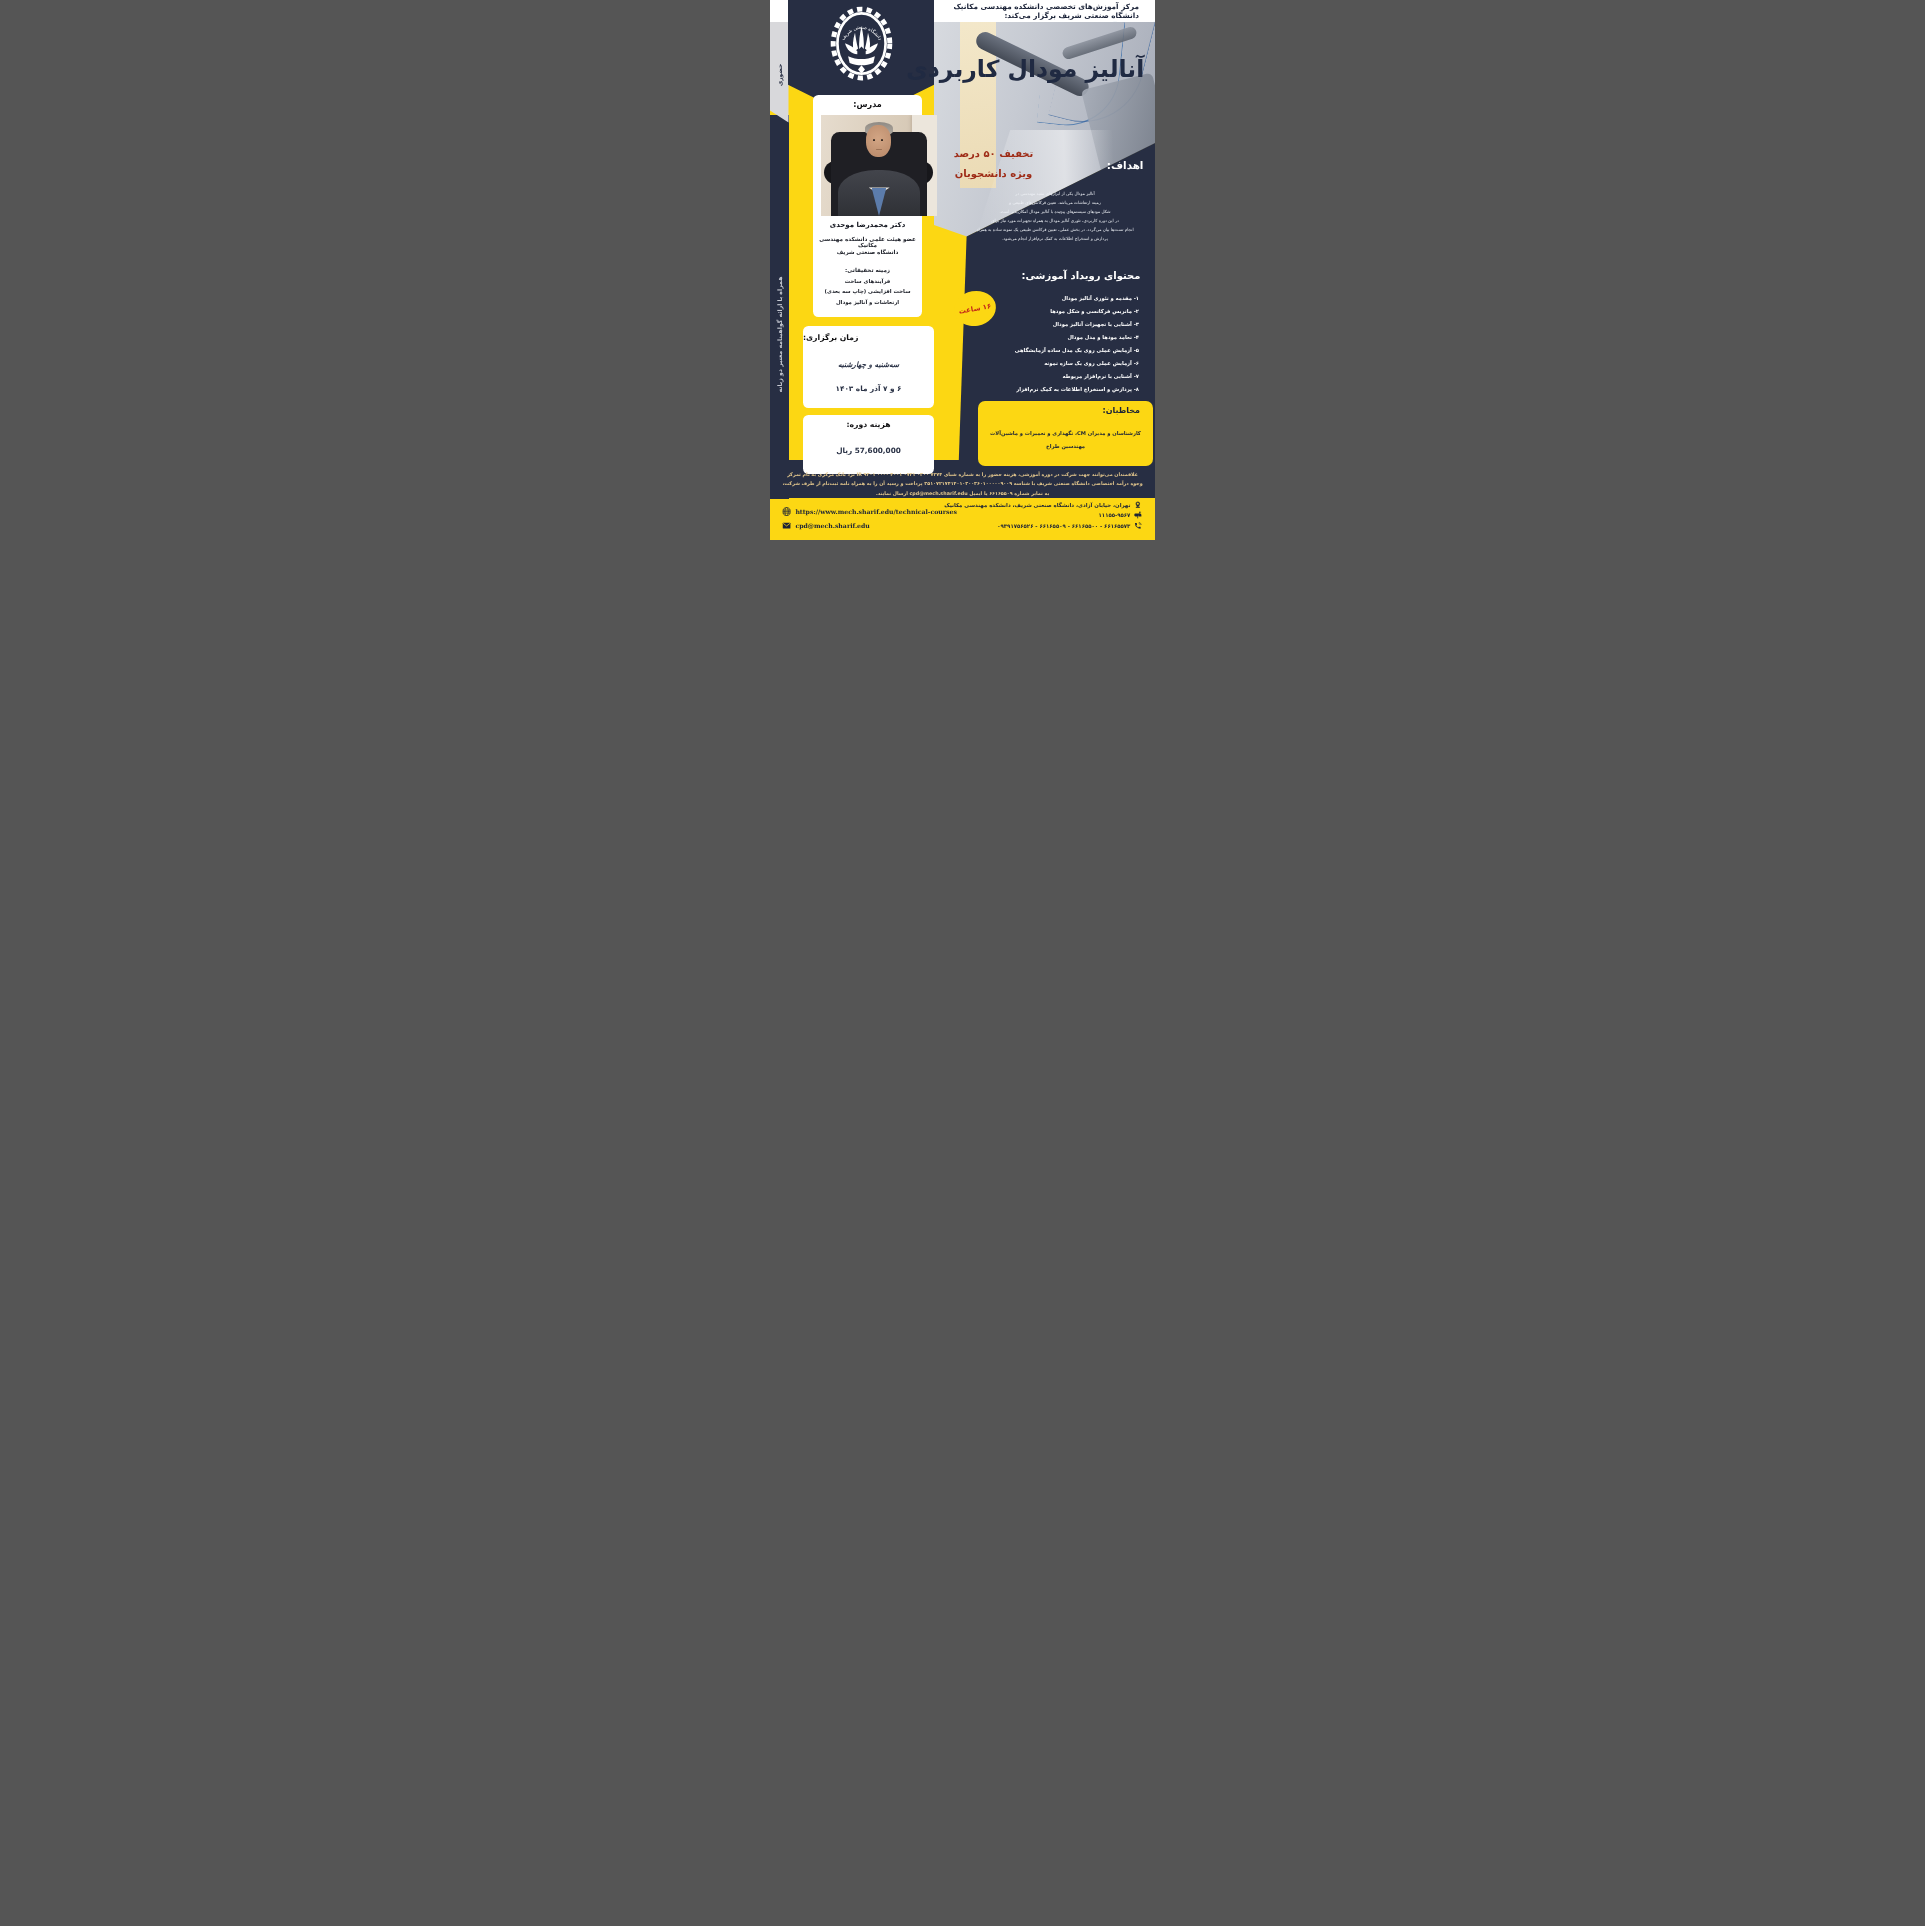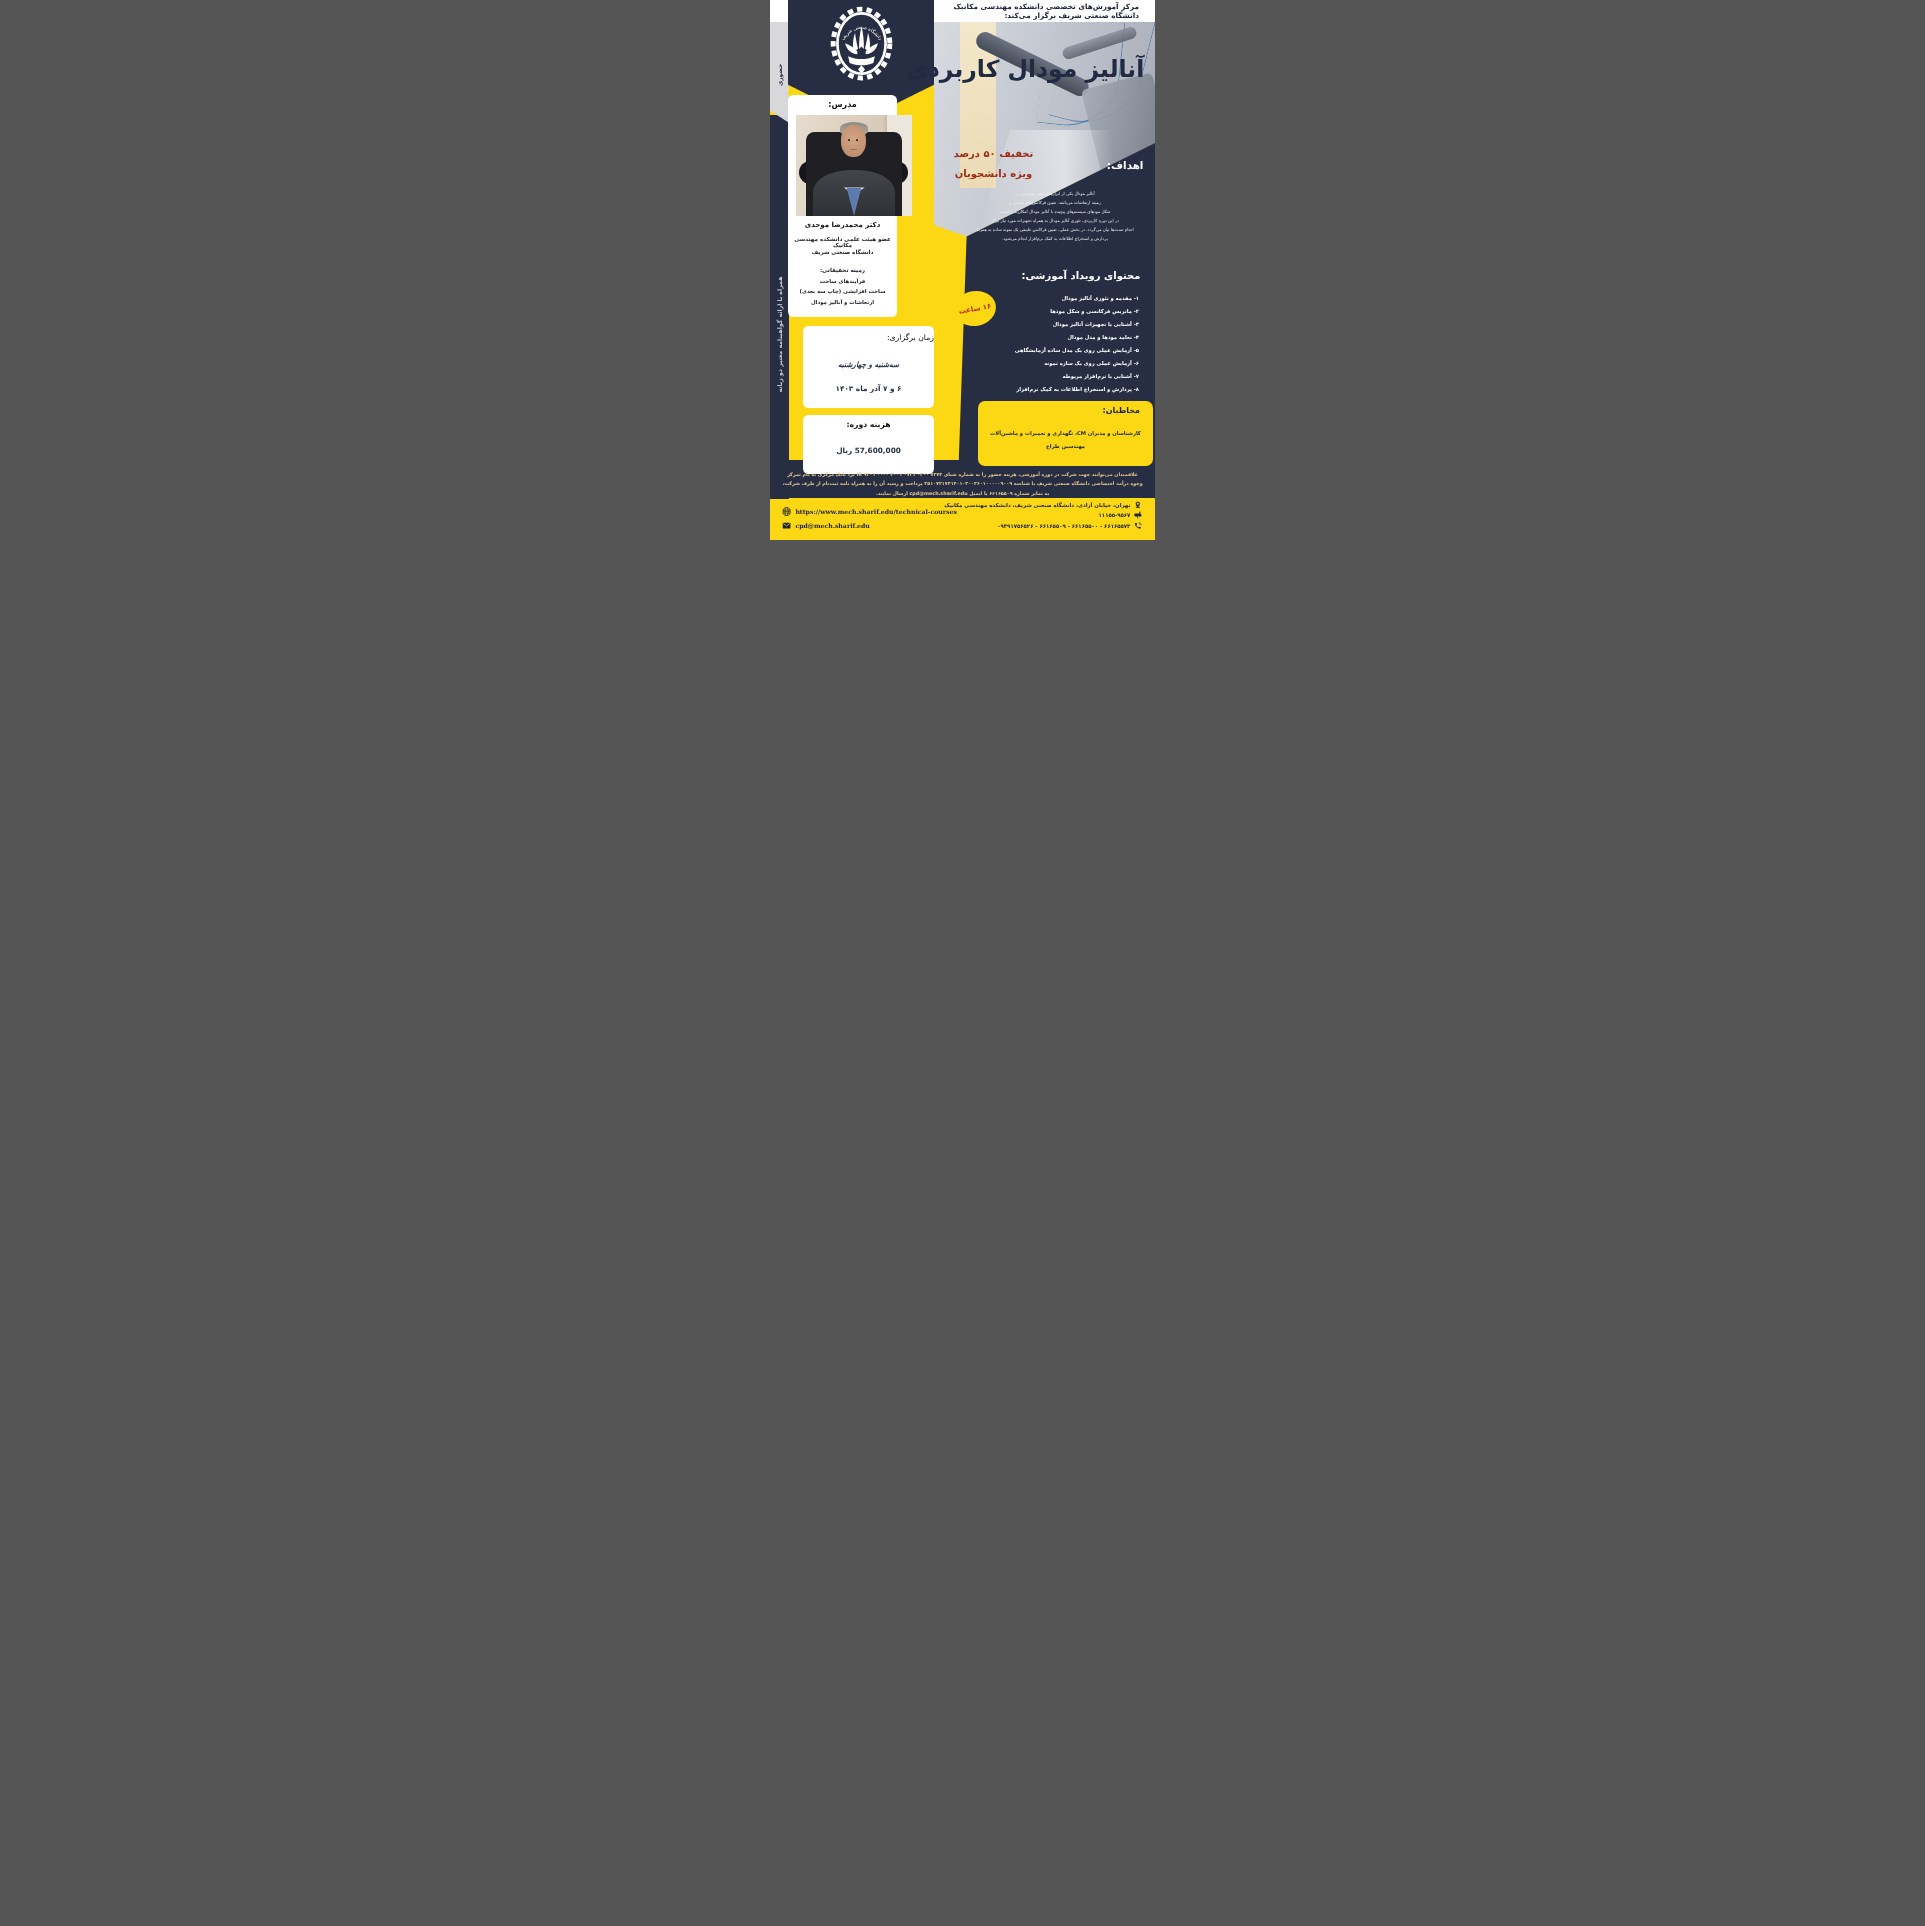--- a/index.html
+++ b/index.html
@@ -78,21 +78,21 @@
   .contents-list{top:292px;right:16px;width:166px;direction:rtl;text-align:right;z-index:6;}
   .contents-list .citem{color:#FFFFFF;font-weight:bold;font-size:5.2px;line-height:13px;}
 
   
   .badge16{left:184px;top:291px;width:42px;height:35px;background:#FCD713;border-radius:50%;
     transform:rotate(-10deg);display:flex;align-items:center;justify-content:center;z-index:7;}
   .badge16 span{direction:rtl;color:#C3271A;font-weight:bold;font-size:7px;}
 
   
   .card{background:#ffffff;border-radius:5.4px;z-index:6;}
-  .card-instructor{left:18px;top:95px;width:109px;height:222px;}
+  .card-instructor{left:43px;top:95px;width:109px;height:222px;}
   .card-instructor .ch{position:absolute;top:5.4px;left:0;width:100%;text-align:center;direction:rtl;
     font-size:8px;font-weight:bold;color:#0E0E10;}
   .iphoto{position:absolute;left:7.7px;top:20px;width:116px;height:101px;overflow:hidden;
     background:linear-gradient(100deg,#E6DCCE 0%,#DACDBB 55%,#CFC0AC 100%);}
   .iphoto .wall{position:absolute;right:0;top:0;width:25px;height:100%;background:#ECE6DC;box-shadow:-1.5px 0 3.1px rgba(120,100,80,.25);}
   .iphoto .chair{position:absolute;left:10px;top:17px;width:96px;height:85px;background:#1F1F24;border-radius:8.5px 8.5px 0 0;}
   .iphoto .chairwing{position:absolute;left:3.1px;top:46px;width:109px;height:23px;background:#17171B;border-radius:11.6px;}
   .iphoto .suit{position:absolute;left:17px;bottom:-2.3px;width:82px;height:48px;
     background:linear-gradient(#43454C,#2E3035);border-radius:46% 46% 0 0;}
   .iphoto .shirt{position:absolute;left:51px;bottom:0;width:14.6px;height:28px;background:#5C7CAB;
@@ -111,22 +111,22 @@
   .card-instructor .role{position:absolute;width:100%;text-align:center;direction:rtl;
     font-size:5.6px;font-weight:bold;color:#1A1D26;}
   .r1{top:141px;} .r2{top:154px;}
   .card-instructor .research-h{position:absolute;top:172px;width:100%;text-align:center;direction:rtl;
     font-size:5.6px;font-weight:bold;color:#1A1D26;}
   .card-instructor .ritem{position:absolute;width:100%;text-align:center;direction:rtl;
     font-size:5.4px;font-weight:bold;color:#1A1D26;}
   .ri0{top:183px;} .ri1{top:193px;} .ri2{top:204px;}
 
   .card-schedule{left:33px;top:326px;width:131px;height:82px;}
-  .card-schedule .ch{position:absolute;top:7px;width:100%;text-align:right;direction:rtl;
-    font-size:7.7px;font-weight:normal;color:#0E0E10;}
+  .card-schedule .ch{position:absolute;top:7px;width:100%;text-align:left;direction:rtl;
+    font-size:7.7px;font-weight:bold;color:#0E0E10;}
   .card-schedule .days{position:absolute;top:34px;width:100%;text-align:center;direction:rtl;
     font-size:7.3px;color:#2A3246;font-weight:bold;font-style:italic;}
   .card-schedule .date{position:absolute;top:58px;width:100%;text-align:center;direction:rtl;
     font-size:7.3px;color:#2A3246;font-weight:bold;}
 
   .card-cost{left:33px;top:415px;width:131px;height:59px;}
   .card-cost .ch{position:absolute;top:5.4px;width:100%;text-align:center;direction:rtl;
     font-size:7.7px;font-weight:bold;color:#0E0E10;}
   .card-cost .amount{position:absolute;top:31px;width:100%;text-align:center;direction:rtl;
     font-size:7.3px;color:#2A3246;font-weight:bold;}

